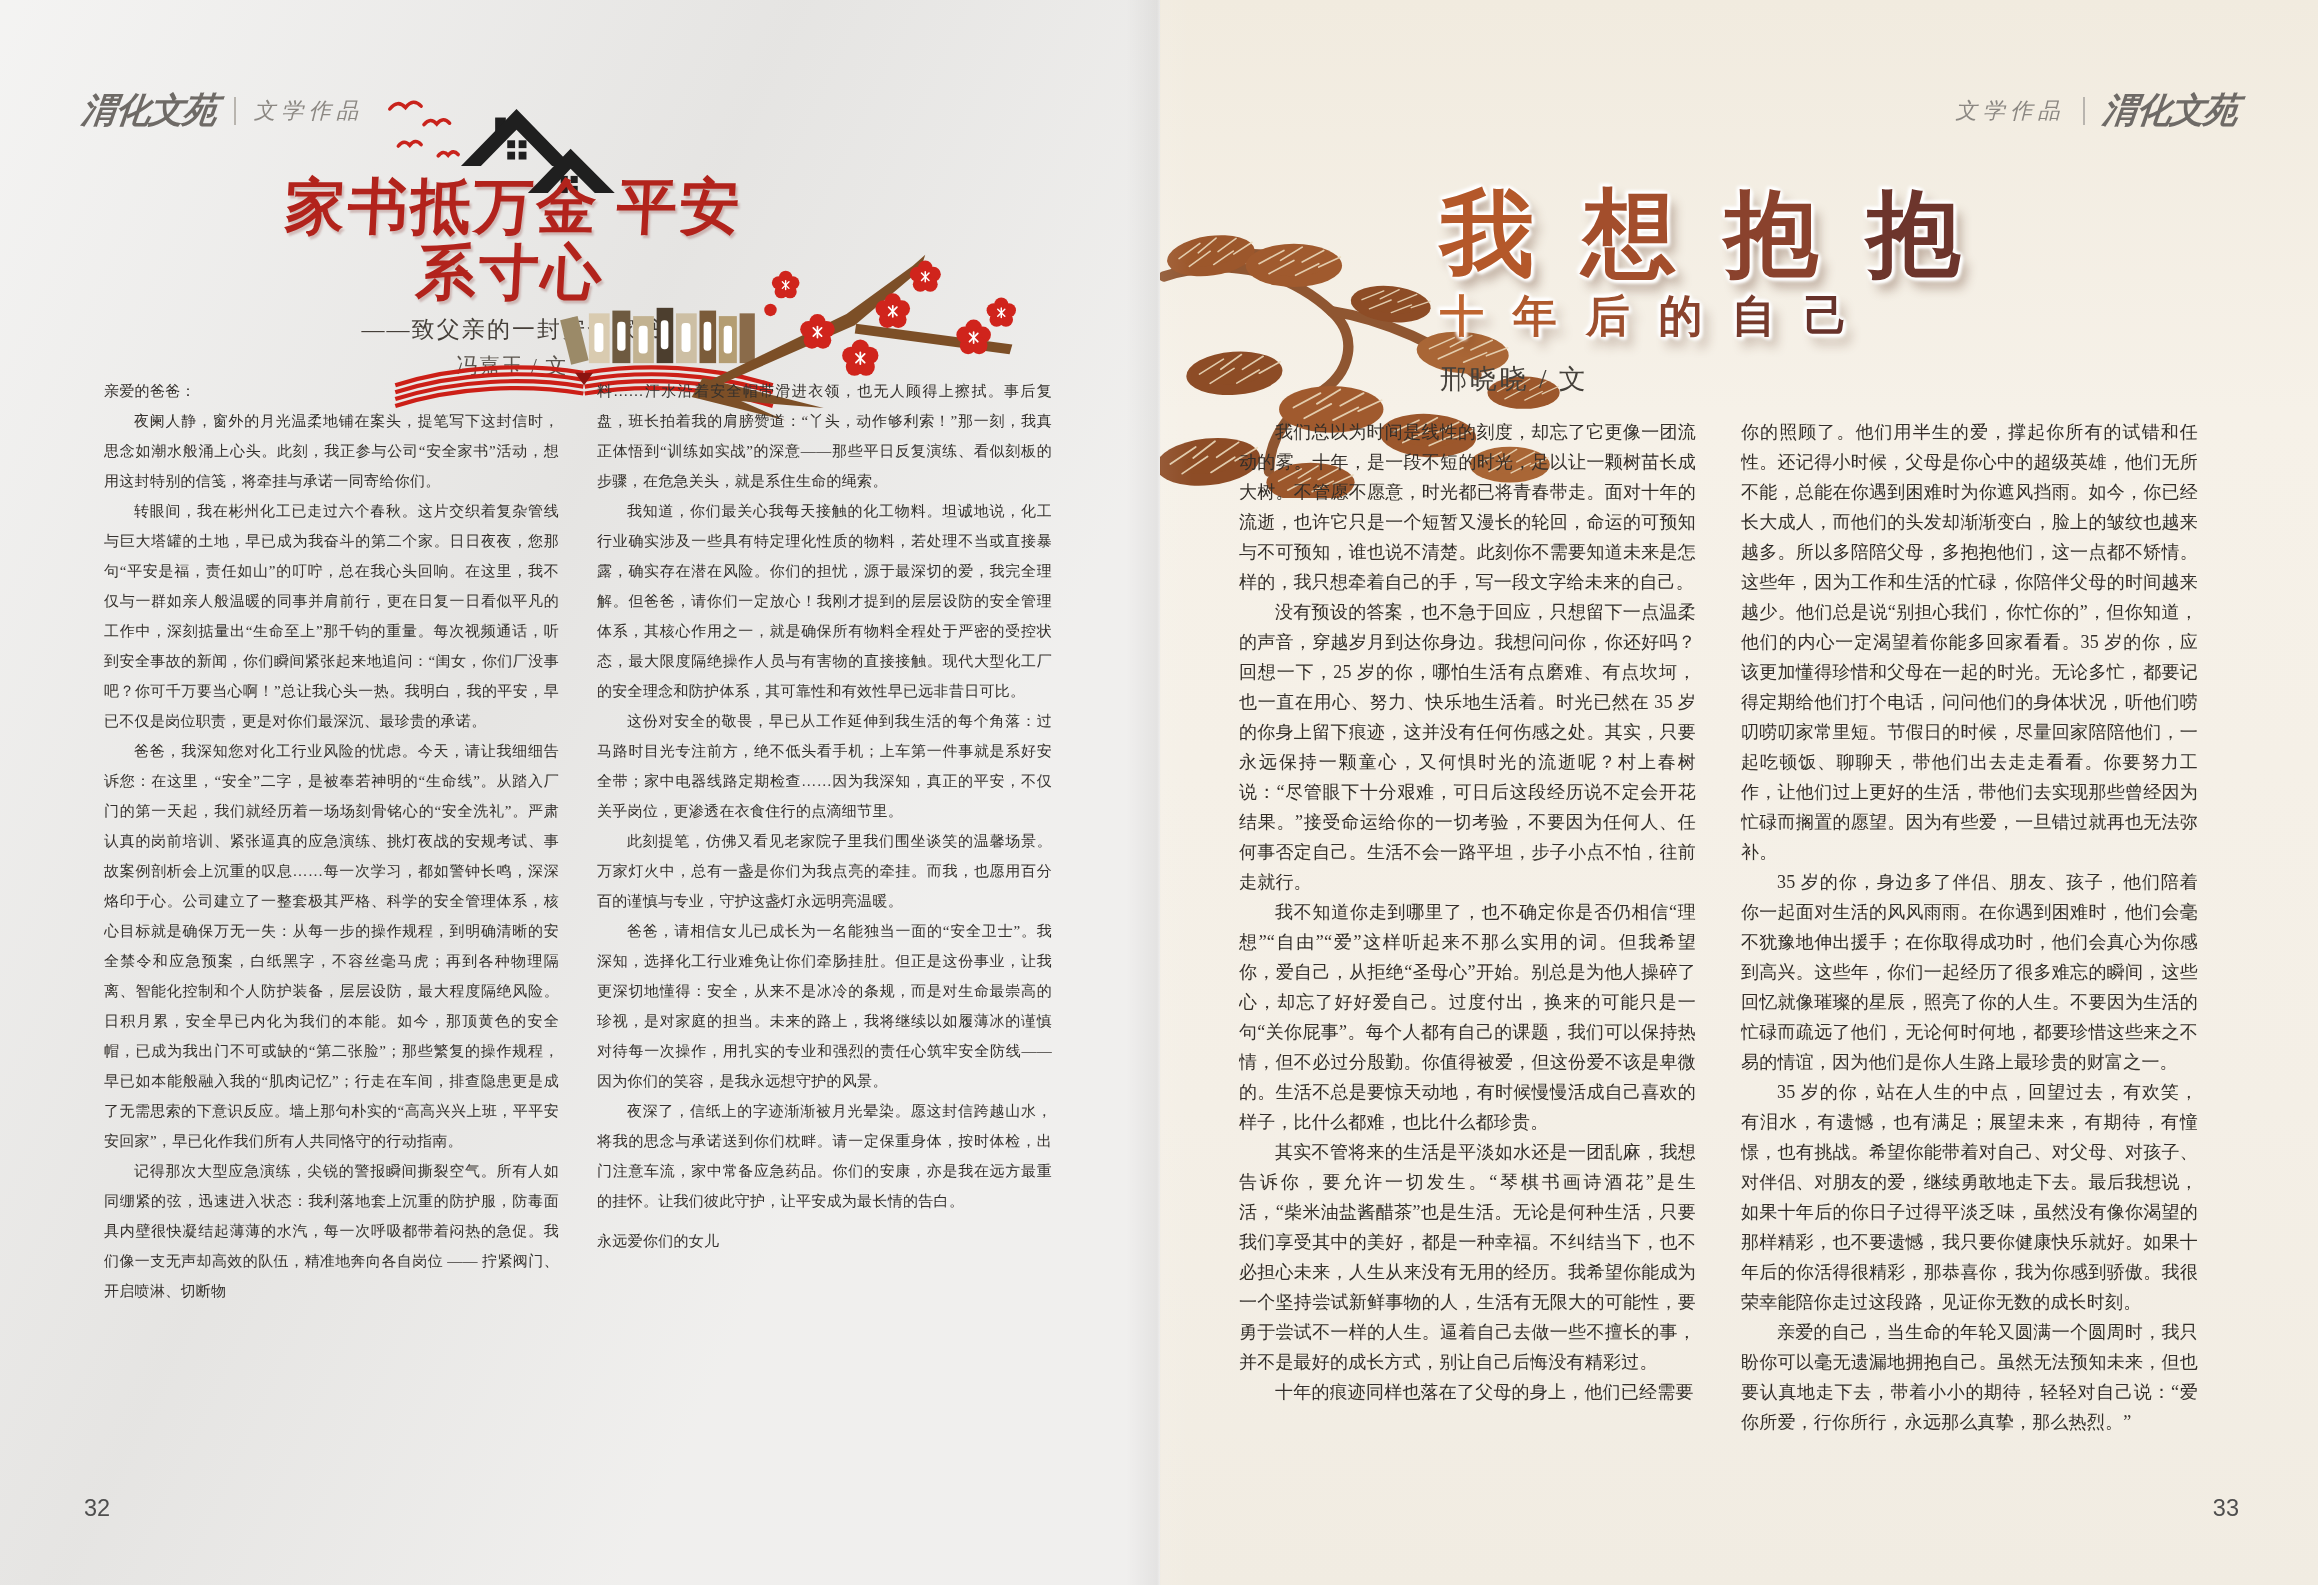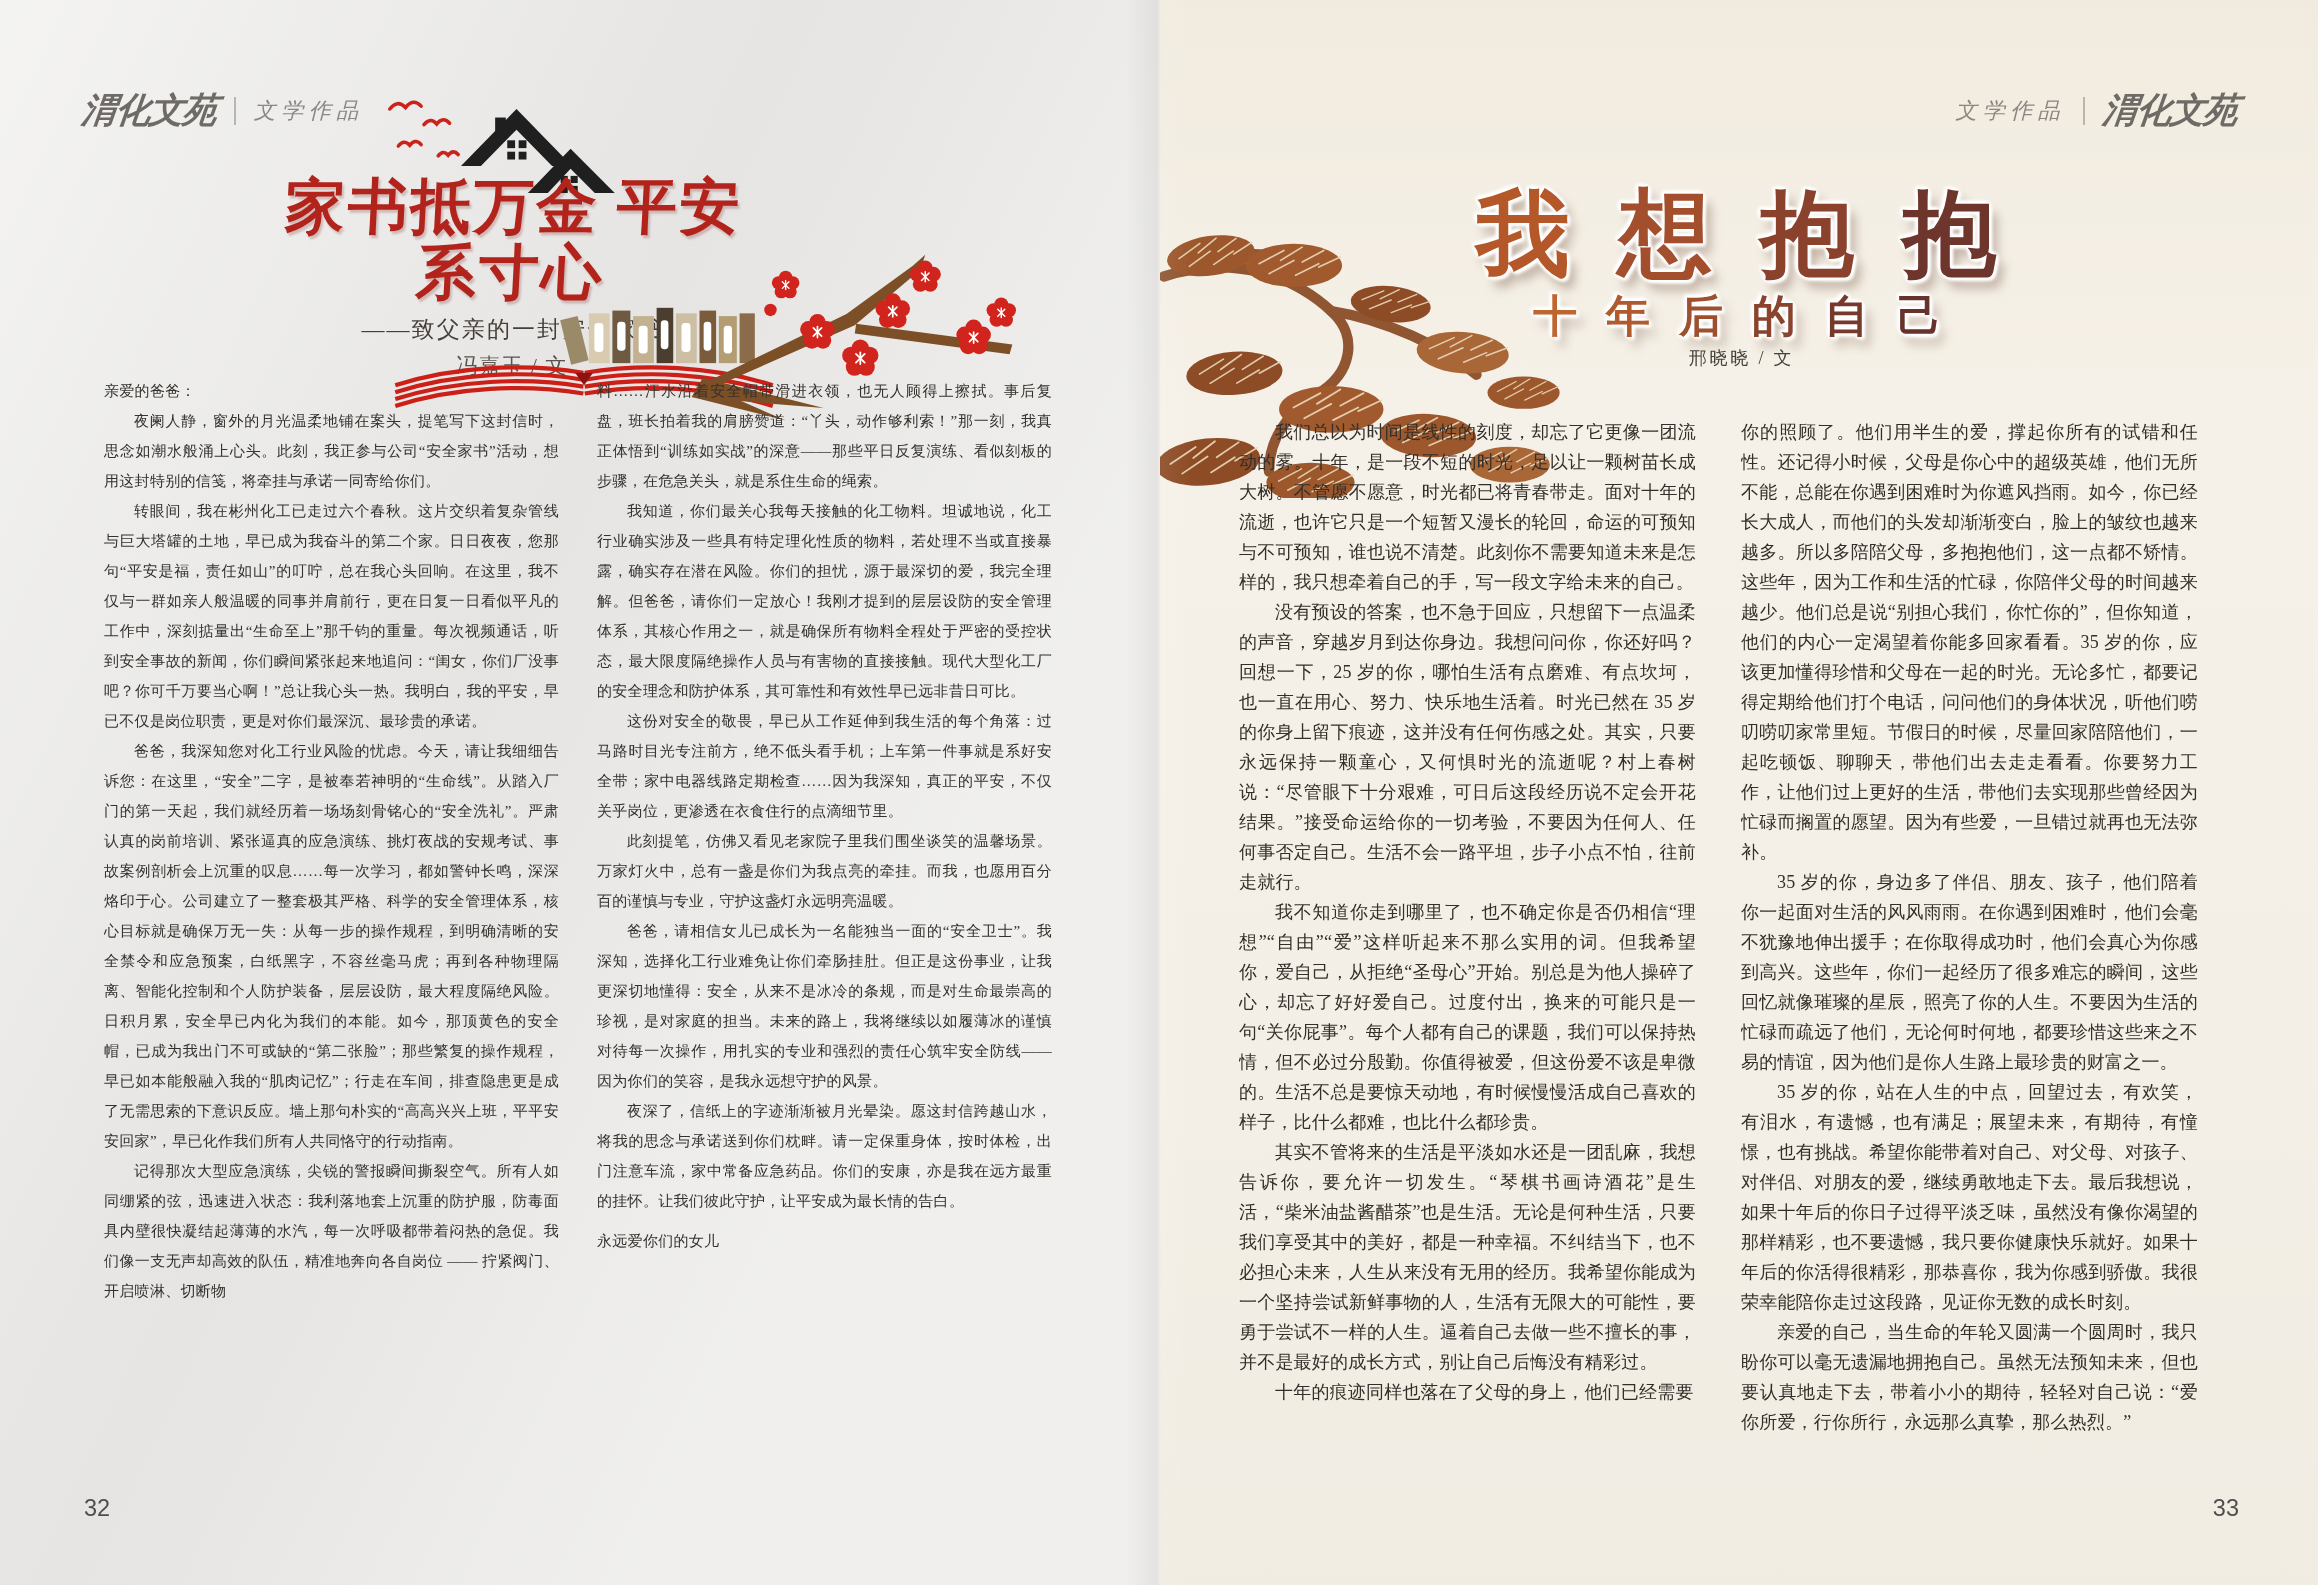--- a/index.html
+++ b/index.html
@@ -23,28 +23,28 @@
   .hsection{font-size:22px;color:#8b8782;letter-spacing:5.5px;font-family:"Liberation Sans","DejaVu Sans",sans-serif;font-style:italic;}
 
   
   .l-titlewrap{position:absolute;left:263px;top:174px;width:498px;text-align:center;}
   .l-title{font-size:60px;font-weight:bold;color:#b2231c;letter-spacing:2.8px;line-height:66px;
     transform:skewX(-3deg);text-shadow:2.1px 2.8px 2.1px rgba(110,15,8,.22);}
   .l-subtitle{margin-top:8.3px;font-size:23px;color:#453f39;letter-spacing:2.1px;}
   .l-author{margin-top:5.5px;font-size:21.4px;color:#5a544d;letter-spacing:1.4px;}
 
   
-  .r-titlewrap{position:absolute;left:298px;top:185px;width:567px;text-align:center;
+  .r-titlewrap{position:absolute;left:280px;top:185px;width:567px;
     font-family:"Liberation Sans","DejaVu Sans",sans-serif;}
   .r-line1{font-size:94px;font-weight:bold;letter-spacing:11px;line-height:1.05;}
   .r-line2{margin-top:9.7px;font-size:44px;font-weight:bold;letter-spacing:8.3px;line-height:1.05;}
   .r-line1 span,.r-line2 span{
     text-shadow:0 0 4.2px #fff,2.1px 0 3.5px #fff,-2.1px 0 3.5px #fff,0 2.1px 3.5px #fff,0 -2.1px 3.5px #fff,
       2.8px 2.8px 3.5px #fff,-2.8px -2.8px 3.5px #fff,7px 9.7px 11px rgba(90,50,30,.38);}
-  .r-author{margin-top:6px;font-size:18px;color:#44403a;letter-spacing:2.8px;
+  .r-author{margin-top:21px;font-size:27px;color:#44403a;letter-spacing:2.8px;
     font-family:"Liberation Serif","DejaVu Serif",serif;}
 
   
   .col{position:absolute;text-align:justify;overflow:hidden;}
   .col p{margin:0;text-indent:2em;}
   .col p.noindent{text-indent:0;}
   .body-l{width:455px;height:1107px;font-size:15px;line-height:30px;letter-spacing:0.3px;color:#35312d;}
   .body-r{width:457px;height:1079px;font-size:18px;line-height:30px;letter-spacing:0.2px;color:#332e29;}
   .signoff{text-align:left;padding-right:131px;text-indent:0 !important;margin-top:9.7px !important;}
 

